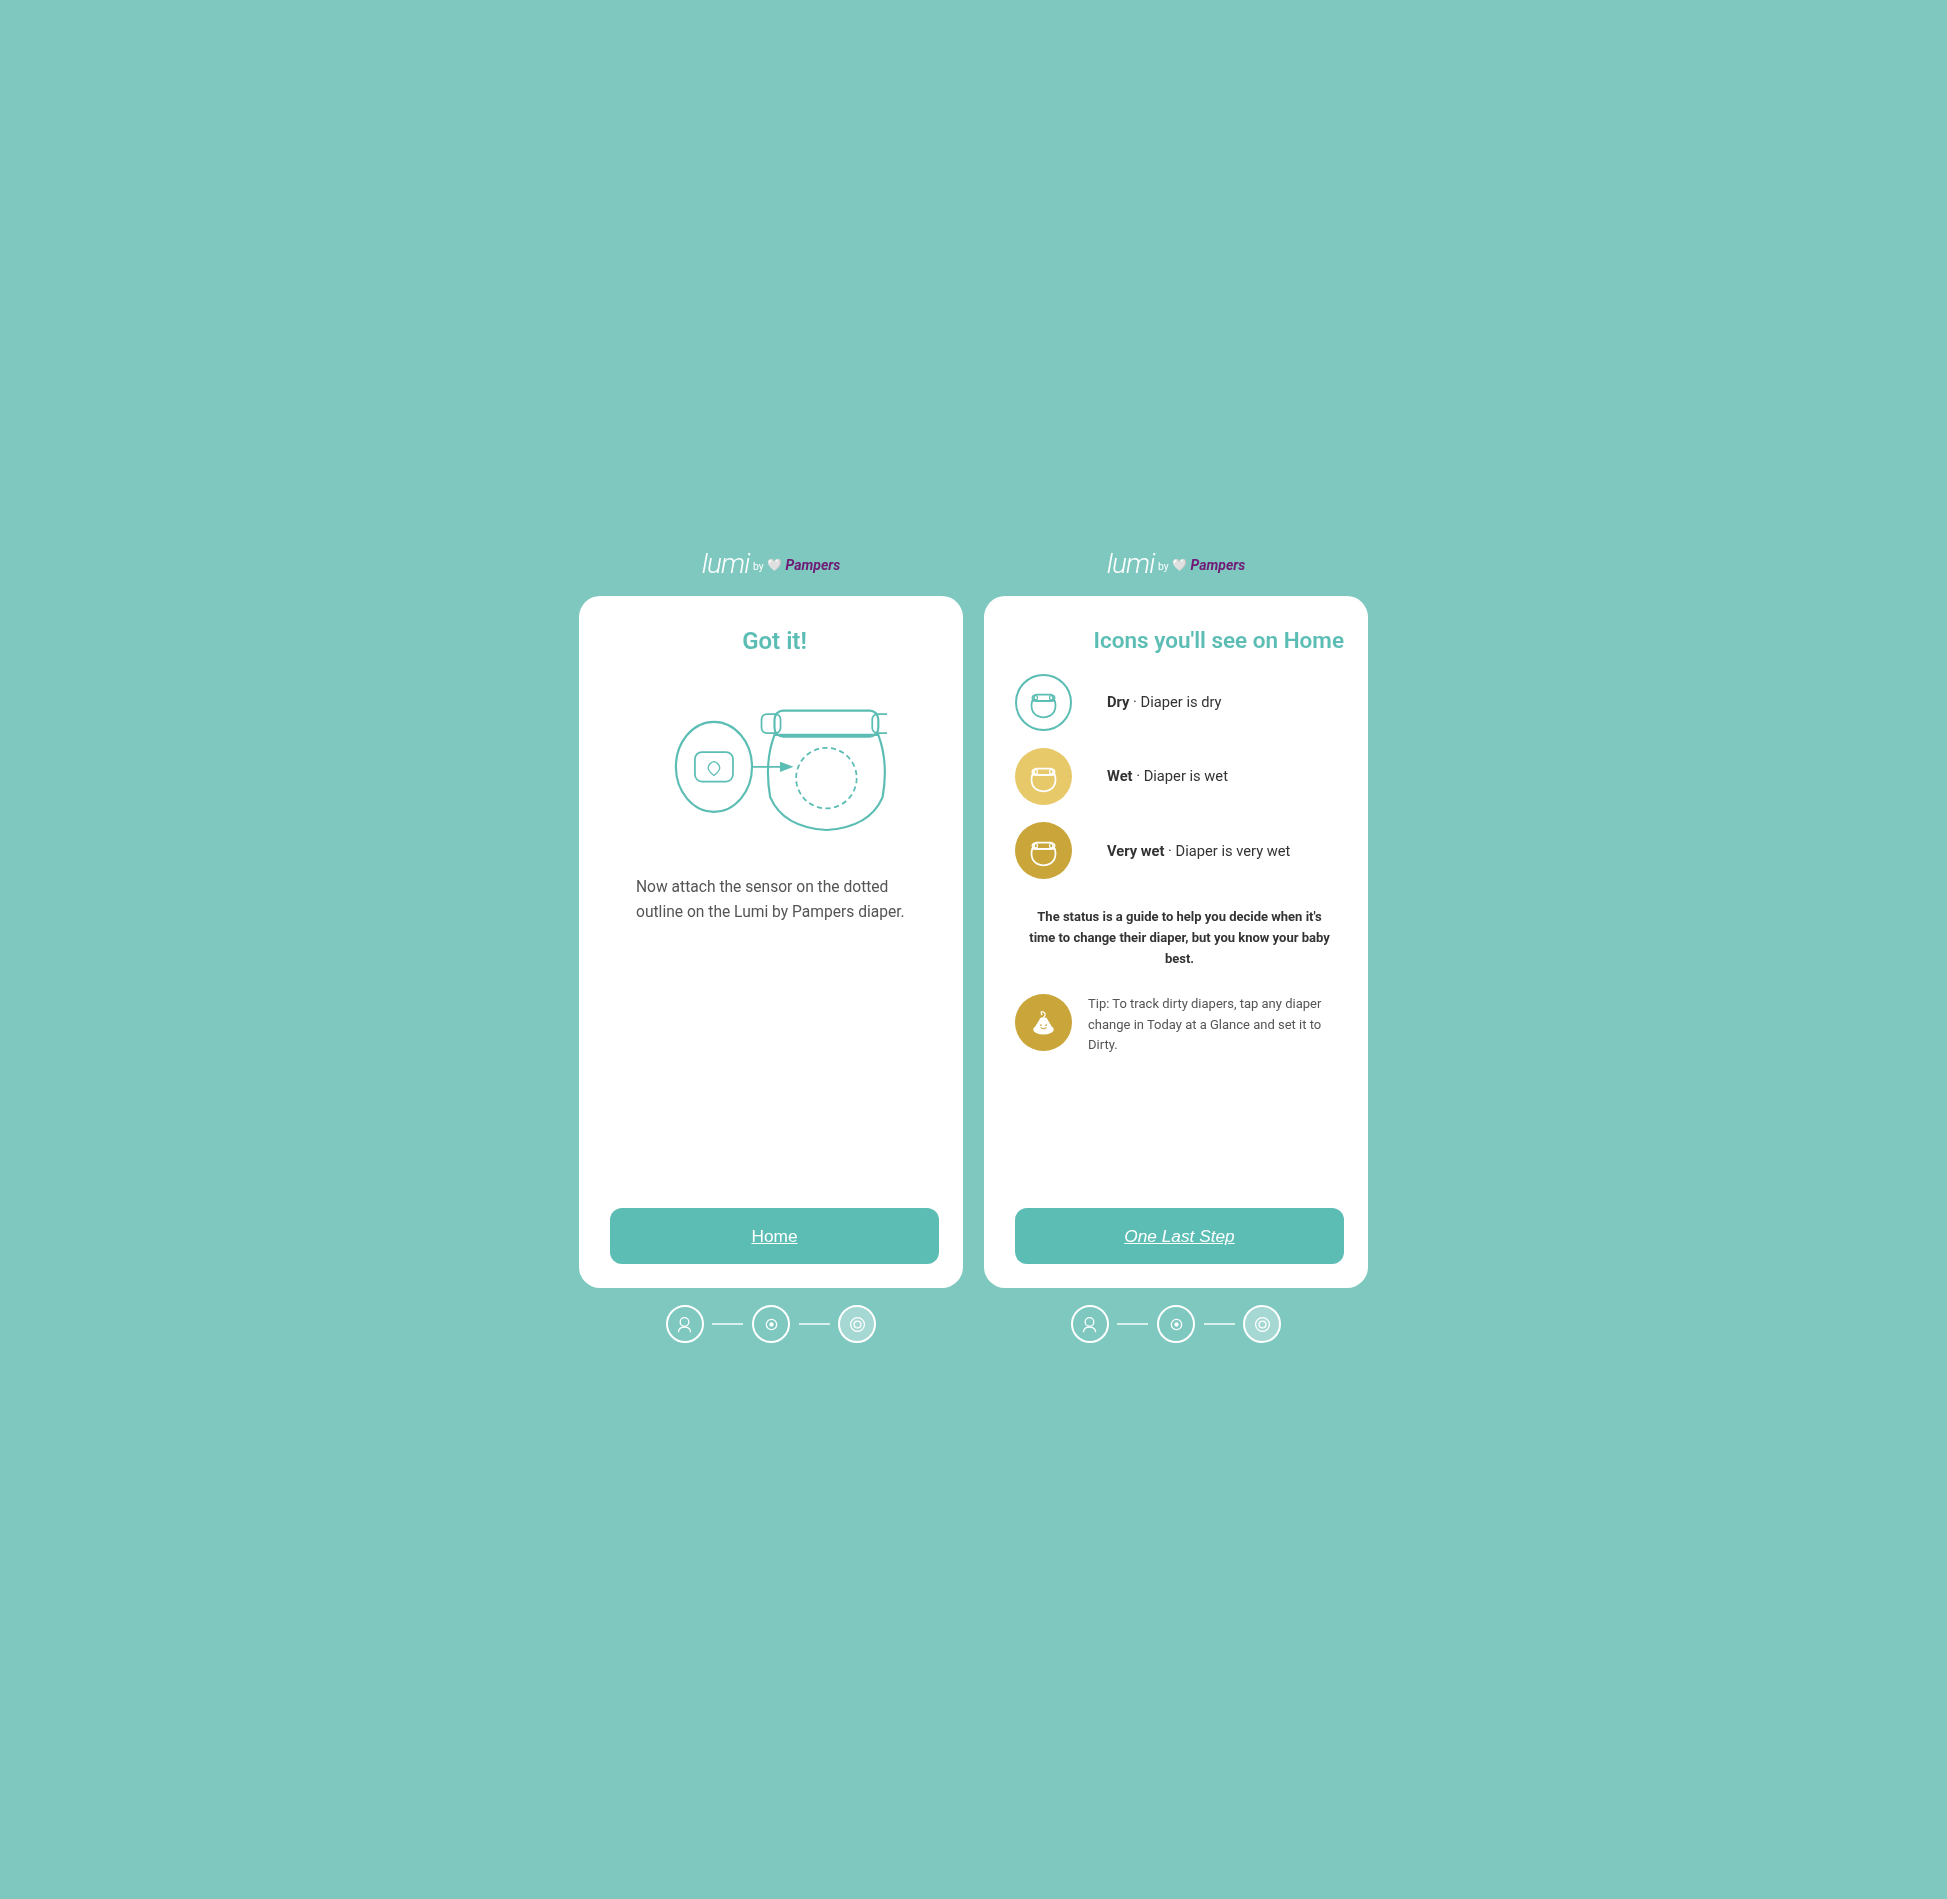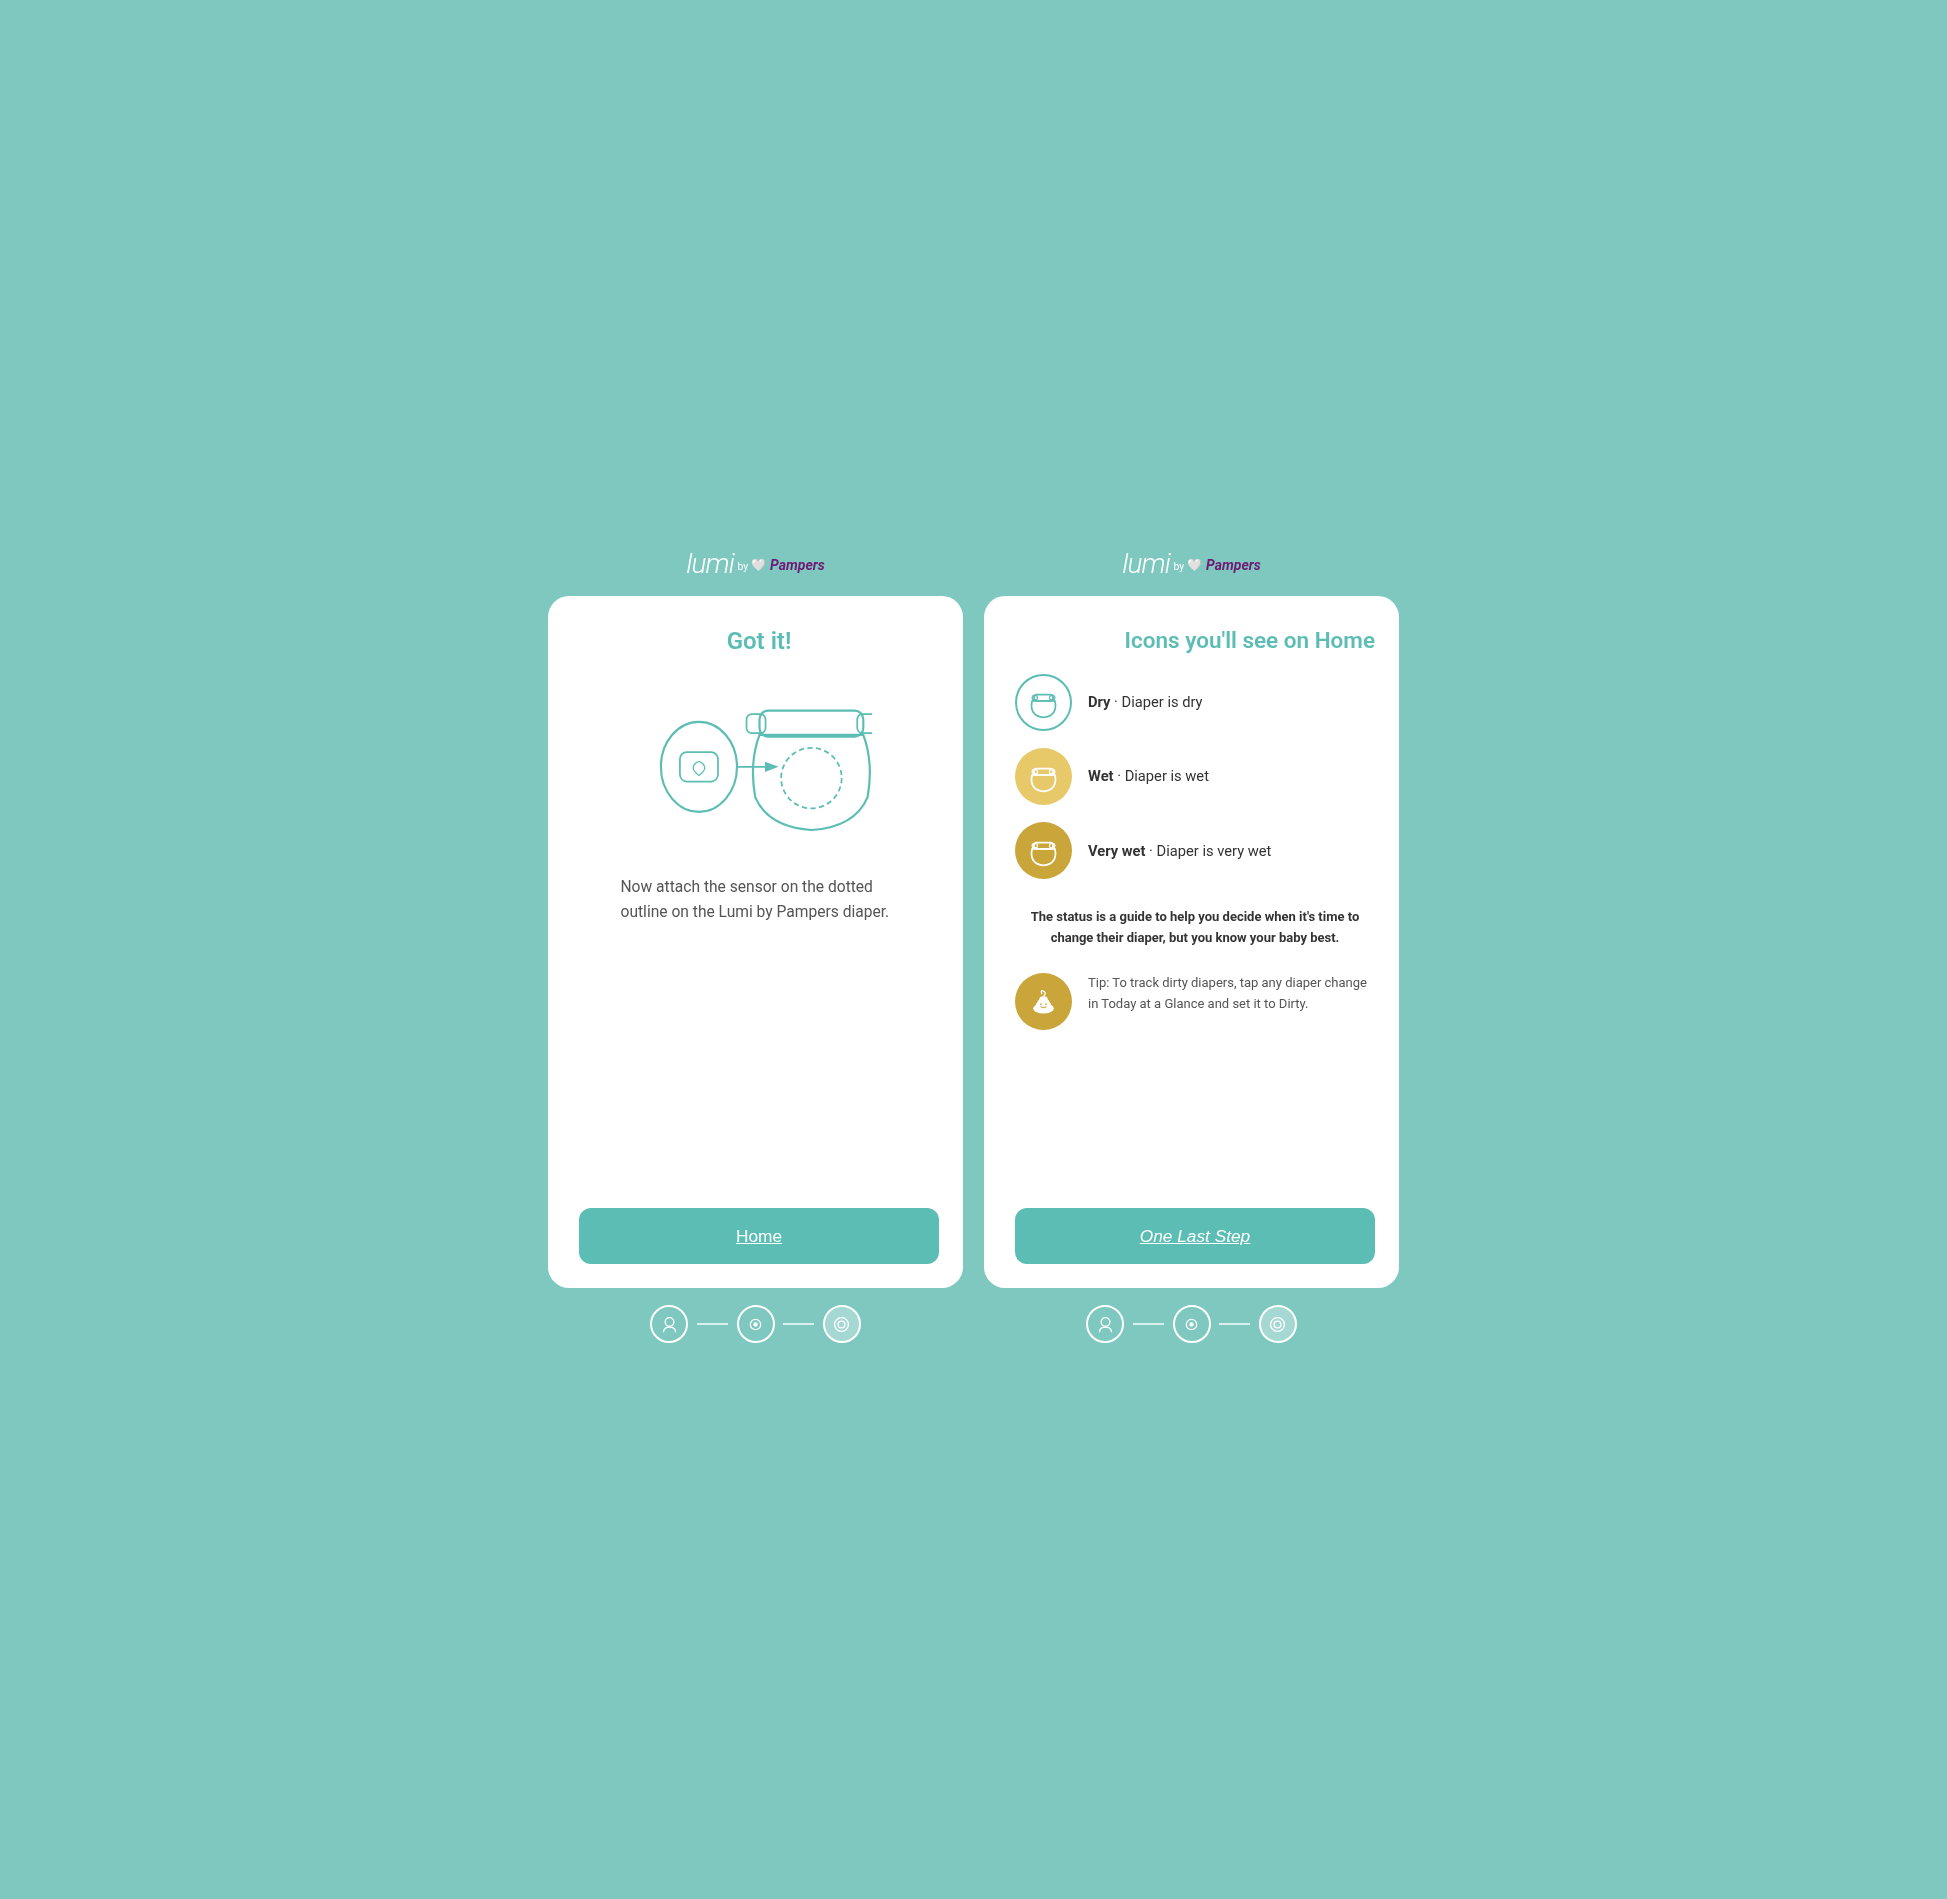--- a/index.html
+++ b/index.html
@@ -16,21 +16,21 @@
       display: flex;
       gap: 21px;
       align-items: flex-start;
     }
     .screen {
       background: #7ec8c0;
       border-radius: 0;
       display: flex;
       flex-direction: column;
       align-items: center;
-      width: 415px;
+      width: 384px;
       padding-bottom: 26px;
     }
     .logo-area {
       display: flex;
       align-items: center;
       justify-content: center;
       padding: 17.3px 0 15.6px 0;
       gap: 3.5px;
     }
     .logo-lumi {
@@ -112,21 +112,21 @@
       color: #5bbdb4;
       margin-bottom: 21px;
       text-align: right;
       width: 100%;
     }
     .icon-row {
       display: flex;
       align-items: center;
       width: 100%;
       margin-bottom: 17.3px;
-      gap: 16px;
+      gap: 35px;
     }
     .icon-circle {
       width: 57px;
       height: 57px;
       border-radius: 50%;
       display: flex;
       align-items: center;
       justify-content: center;
       flex-shrink: 0;
     }

